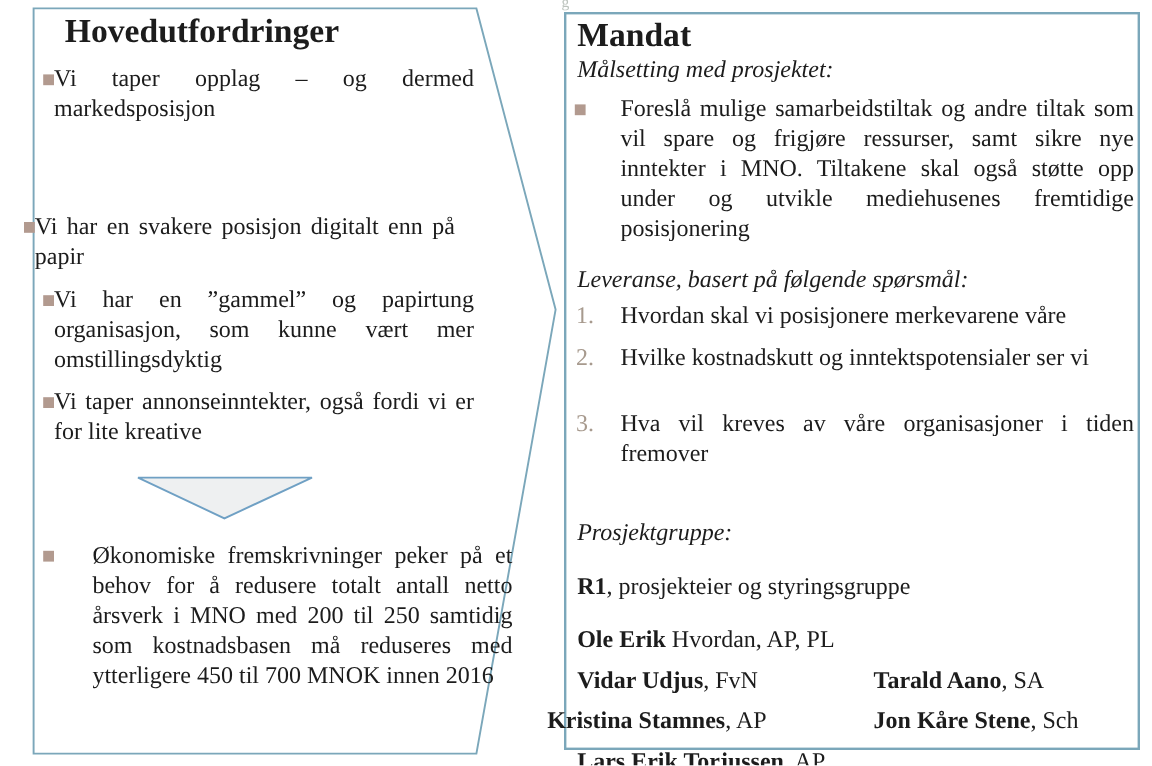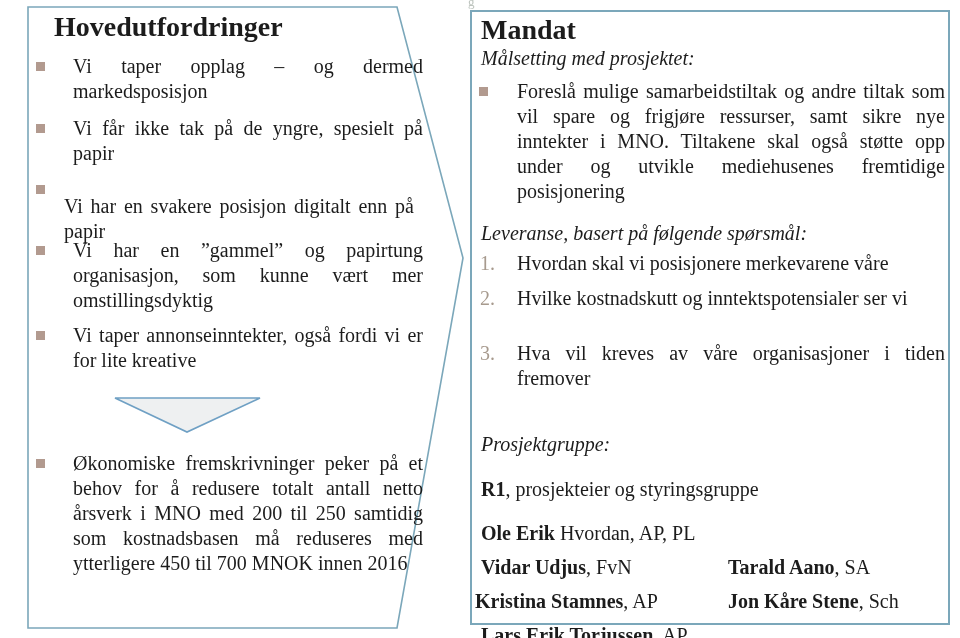--- a/index.html
+++ b/index.html
@@ -40,21 +40,21 @@
     width: 9px; height: 9px;
     margin-top: 8px;
     background: var(--bullet, #b29a8f);
   }
   .btxt {
     margin: 0;
     font-size: 20px;
     line-height: 25px;
     text-align: justify;
   }
-  .w-left  { width: 350px; margin-left: 28px; }
+  .w-left  { width: 350px; margin-left: 0; }
   .w-right { width: 428px; margin-left: 29px; }
 
   .qnum {
     flex: 0 0 24px;
     font-size: 20px;
     line-height: 25px;
     color: var(--number, #a79a8e);
   }
   .qtxt { margin-left: 13px; }
 
@@ -82,41 +82,37 @@
 
   <span class="artifact">g</span>
 
   <h2 class="abs ptitle" style="left:54px; top:14px;">Hovedutfordringer</h2>
 
   <div class="bullet-row" style="left:36px; top:54px;">
     <span class="sq"></span>
     <p class="btxt w-left">Vi taper opplag – og dermed markedsposisjon</p>
   </div>
 
-  <div class="bullet-row" style="left:36px; top:116px;">
-    <span class="sq"></span>
-    <p class="btxt w-left">Vi får ikke tak på de yngre, spesielt på papir</p>
-  </div>
 
-  <div class="bullet-row" style="left:36px; top:177px;flex-direction:column;">
+  <div class="bullet-row" style="left:20px; top:177px;">
     <span class="sq"></span>
     <p class="btxt w-left">Vi har en svakere posisjon digitalt enn på papir</p>
   </div>
 
   <div class="bullet-row" style="left:36px; top:323px;">
     <span class="sq"></span>
     <p class="btxt w-left">Vi taper annonseinntekter, også fordi vi er for lite kreative</p>
   </div>
 
   <div class="bullet-row" style="left:36px; top:238px;">
     <span class="sq"></span>
     <p class="btxt w-left">Vi har en ”gammel” og papirtung organisasjon, som kunne vært mer omstillingsdyktig</p>
   </div>
 
-  <div class="bullet-row" style="left:36px; top:451px;">
+  <div class="bullet-row" style="left:36px; top:451px;gap:32px;">
     <span class="sq"></span>
     <p class="btxt w-left">Økonomiske fremskrivninger peker på et behov for å redusere totalt antall netto årsverk i MNO med 200 til 250 samtidig som kostnadsbasen må reduseres med ytterligere 450 til 700 MNOK innen 2016</p>
   </div>
 
   <h2 class="abs ptitle" style="left:481px; top:17px;">Mandat</h2>
 
   <p class="abs ital" style="left:481px; top:46px;">Målsetting med prosjektet:</p>
 
   <div class="bullet-row" style="left:479px; top:79px;">
     <span class="sq"></span>
@@ -141,21 +137,21 @@
   </div>
 
   <p class="abs ital" style="left:481px; top:432px;">Prosjektgruppe:</p>
 
   <p class="name-line" style="left:481px; top:457px;"><span class="b">R1</span><span>, prosjekteier og styringsgruppe</span></p>
 
   <p class="name-line" style="left:481px; top:501px;"><span></span><span class="b">Ole Erik</span><span> Hvordan, AP, PL</span></p>
 
   <p class="name-line" style="left:481px; top:535px;"><span></span><span class="b">Vidar Udjus</span><span>, FvN</span></p>
 
-  <p class="name-line" style="left:475px; top:569px;"><span></span><span class="b">Kristina Stamnes</span><span>, AP</span></p>
+  <p class="name-line" style="left:456px; top:569px;"><span></span><span class="b">Kristina Stamnes</span><span>, AP</span></p>
 
   <p class="name-line" style="left:481px; top:603px;"><span></span><span class="b">Lars Erik Torjussen</span><span>, AP</span></p>
 
 
   <p class="name-line" style="left:728px; top:535px;"><span></span><span class="b">Tarald Aano</span><span>, SA</span></p>
 
   <p class="name-line" style="left:728px; top:569px;"><span></span><span class="b">Jon Kåre Stene</span><span>, Sch</span></p>
 
 </div>
 

